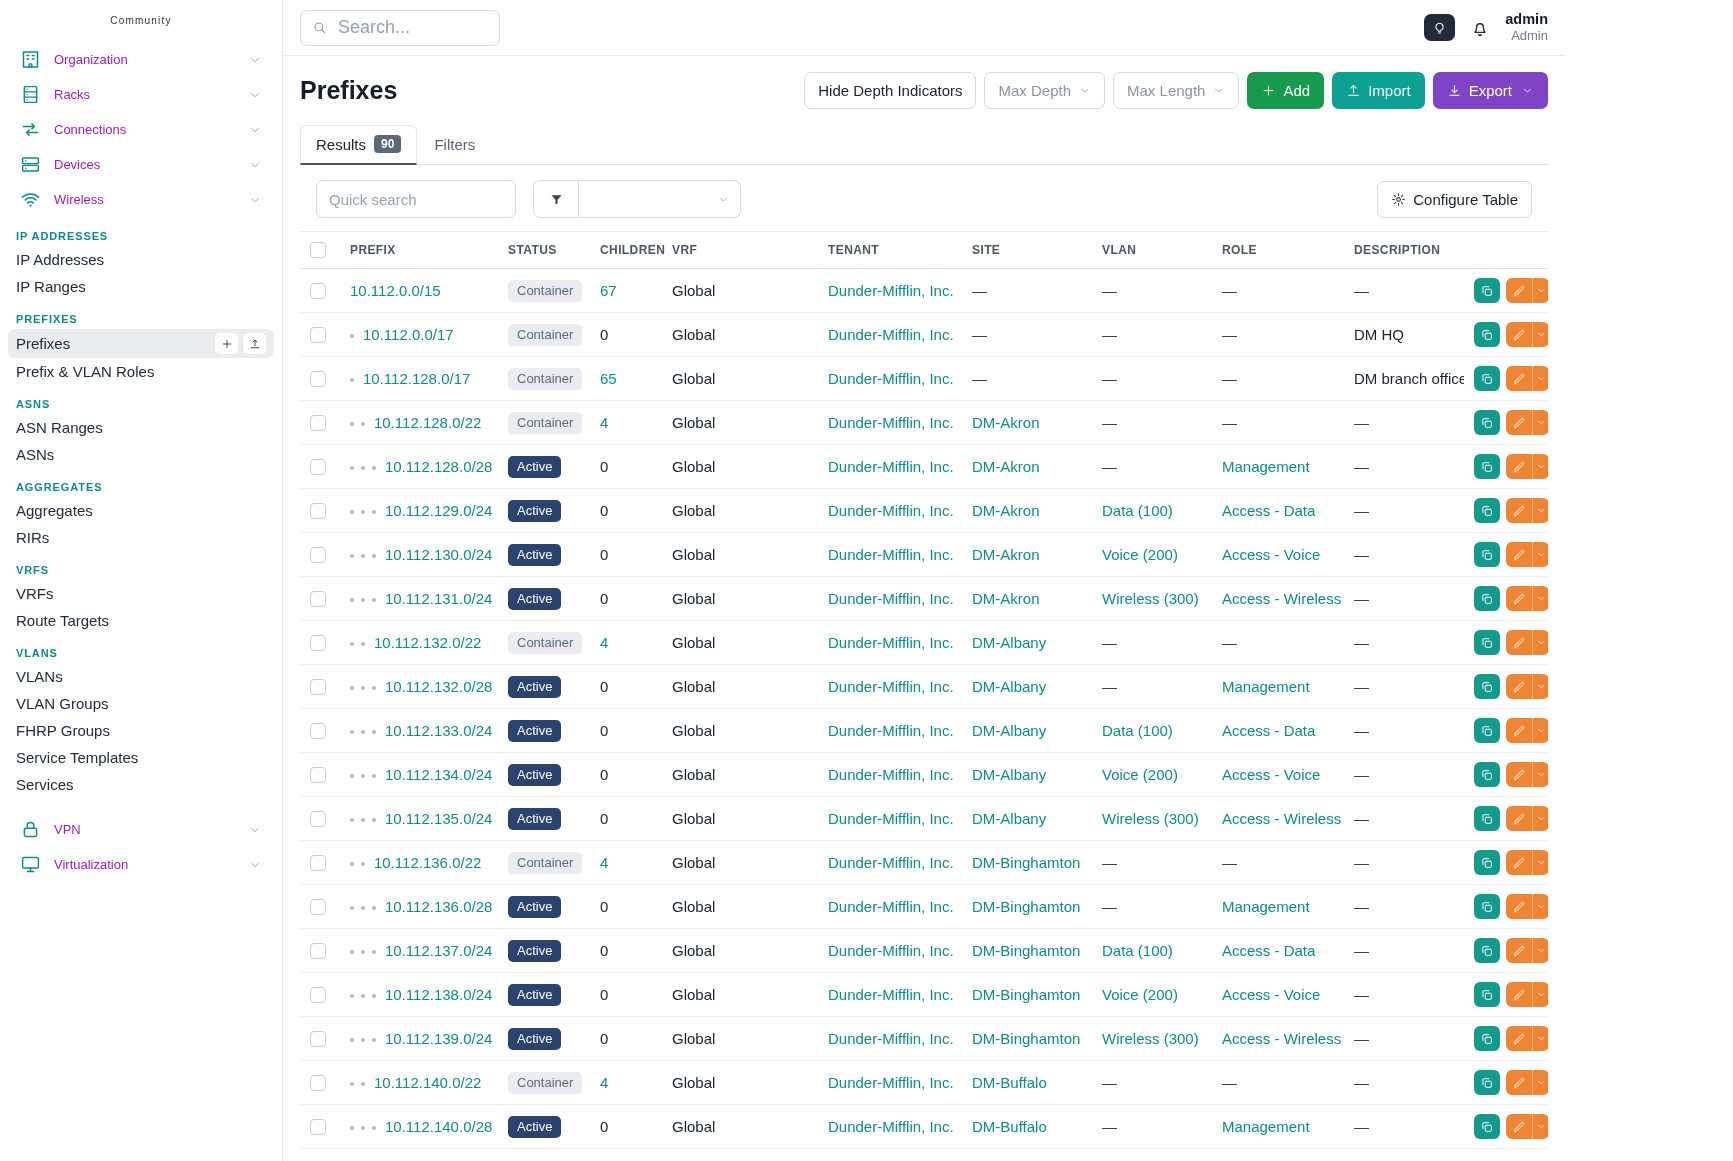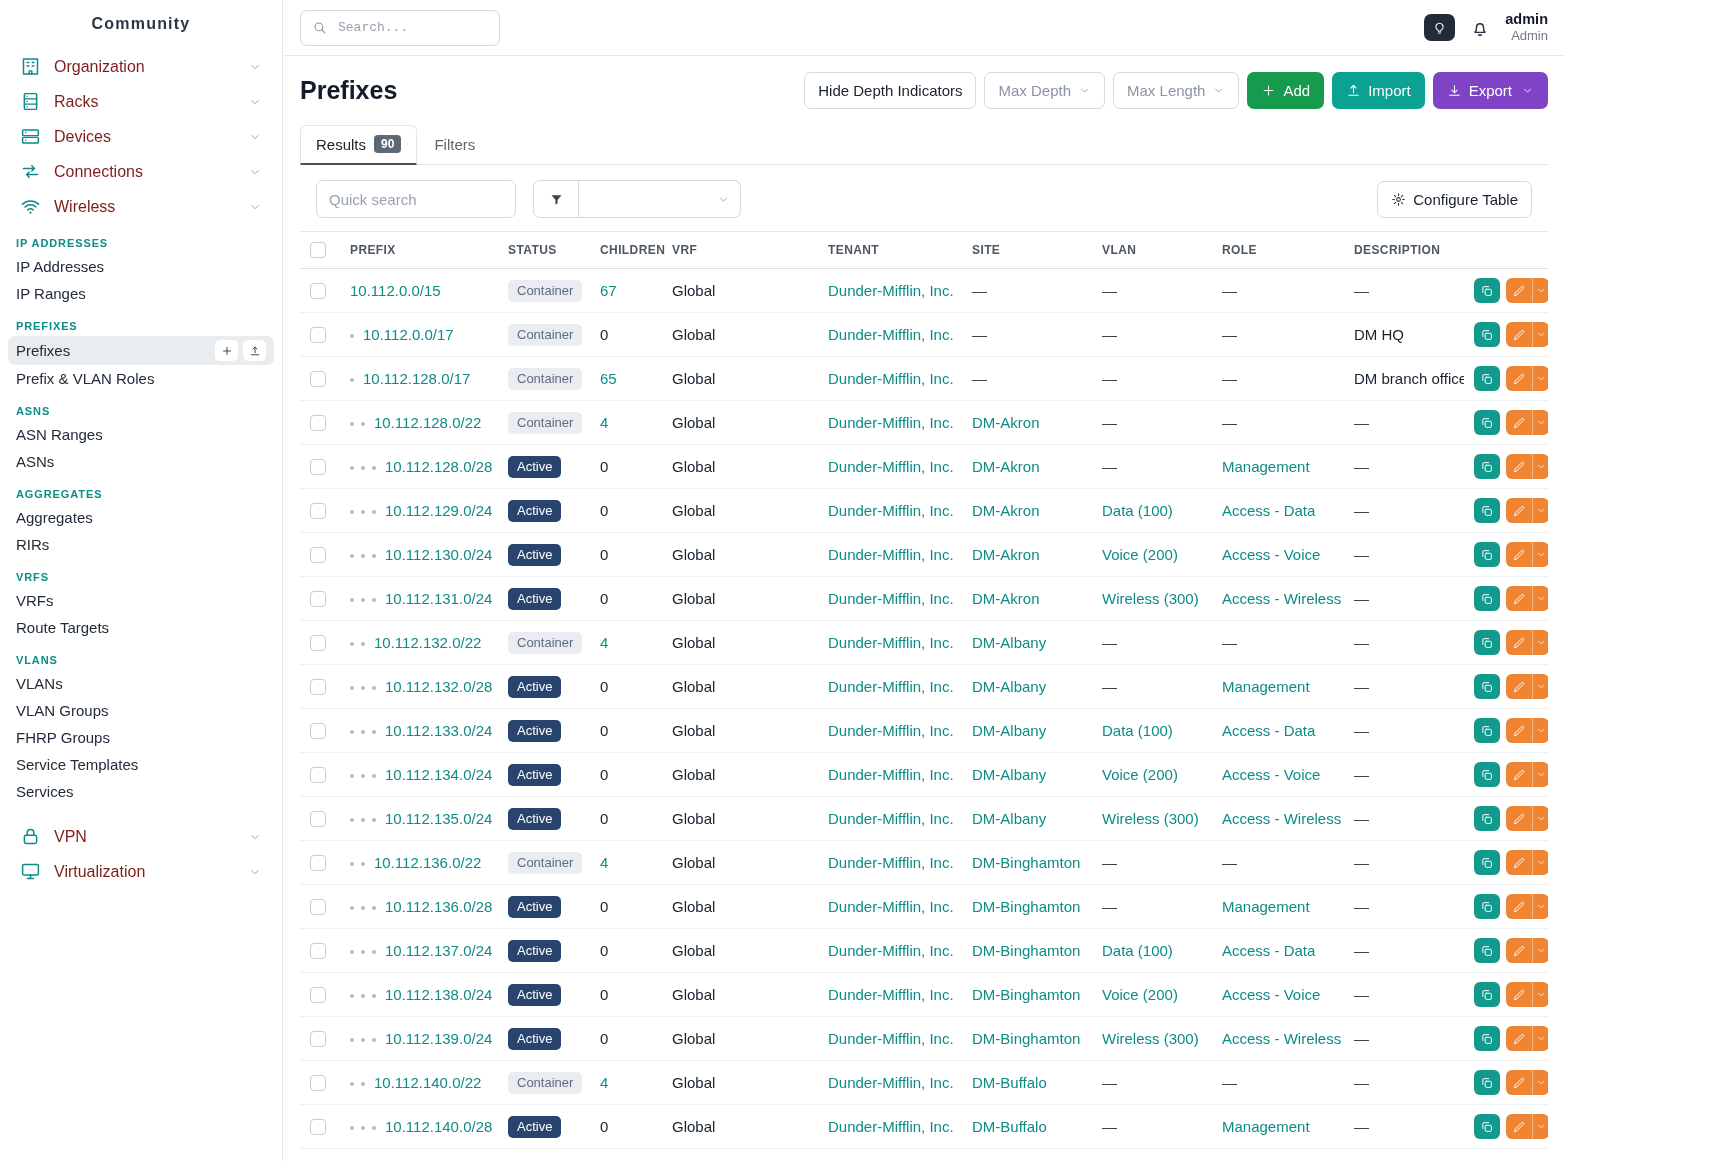--- a/index.html
+++ b/index.html
@@ -11,39 +11,39 @@
   body{width:1733px;height:1161px;margin:0;font-family:"Liberation Sans",sans-serif;background:#fff;overflow:hidden;color:var(--text)}
   .app{display:flex;width:1565px;height:1161px;background:#fff}
   .icon svg{width:100%;height:100%;display:block}
 
   
   aside{width:283px;border-right:1px solid var(--line);flex-shrink:0;height:100%;overflow:hidden;background:#fff}
   .logo{padding:14px 0 8px;text-align:center}
   .logo-row{display:flex;align-items:center;justify-content:center;gap:7px}
   .logo-glyph{width:27px;height:27px;color:var(--teal)}
   .logo-text{font-size:27px;font-weight:700;color:var(--teal);letter-spacing:.3px}
-  .logo-sub{font-size:16px;font-weight:700;color:#2c3644;letter-spacing:1.2px;margin-top:1px}
+  .logo-sub{font-size:10px;font-weight:400;color:#2c3644;letter-spacing:1.2px;margin-top:1px}
   nav{padding:8px 0}
-  .side-item{display:flex;align-items:center;gap:13px;padding:7px 20px;font-size:16px;color:#7f1d1d;cursor:pointer}
+  .side-item{display:flex;align-items:center;gap:13px;padding:7px 20px;font-size:13px;color:#a21caf;cursor:pointer}
   .side-item .nav-ic{width:21px;height:21px;color:var(--teal);flex-shrink:0}
   .side-chev{margin-left:auto;width:14px;height:14px;color:#9aa4af}
   .side-sec{padding:13px 16px 4px;font-size:11px;font-weight:700;letter-spacing:.9px;color:var(--teal)}
   .side-sub{display:flex;align-items:center;padding:5px 16px;font-size:15px;color:#222c3a;cursor:pointer}
   .side-sub.active{background:#e9edf0;border-radius:7px;margin:0 8px;padding:4px 8px}
   .side-sub .sp{flex:1}
   .mini-btn{width:23px;height:21px;background:#fff;border:none;border-radius:5px;display:flex;align-items:center;justify-content:center;cursor:pointer;color:#222c3a;margin-left:5px;padding:0}
   .mini-btn svg{width:12px;height:12px}
   .side-gap{height:14px}
 
   
   .main{flex:1;display:flex;flex-direction:column;min-width:0;height:100%}
   .topbar{height:56px;border-bottom:1px solid #e6eaee;display:flex;align-items:center;padding:0 17px;flex-shrink:0}
   .searchbox{width:200px;height:36px;border:1px solid var(--border);border-radius:7px;display:flex;align-items:center;gap:9px;padding:0 11px;background:#fff}
   .sicon{width:15px;height:15px;color:#8b95a3}
-  .search-input{border:none;outline:none;flex:1;font-size:13px;font-family:Liberation Mono, monospace;color:var(--text);min-width:0;background:transparent}
+  .search-input{border:none;outline:none;flex:1;font-size:18px;font-family:Liberation Sans, sans-serif;color:var(--text);min-width:0;background:transparent}
   .search-input::placeholder,.quick-search::placeholder{color:#98a1ae}
   .top-right{margin-left:auto;display:flex;align-items:center;gap:15px}
   .theme-btn{width:31px;height:27px;background:#212b3a;border:none;border-radius:7px;display:flex;align-items:center;justify-content:center;cursor:pointer;padding:0}
   .bulb{width:15px;height:15px;color:#fff}
   .bell-btn{background:none;border:none;cursor:pointer;display:flex;padding:0}
   .bell{width:20px;height:20px;color:#252f3e}
   .user{text-align:right;line-height:1.25;cursor:pointer}
   .user-name{font-weight:700;font-size:14.5px;color:#141c28}
   .user-role{font-size:13px;color:#707a88}
 
@@ -130,39 +130,39 @@
           <span>Racks</span>
           <span class="icon side-chev">
             <svg viewBox="0 0 24 24" fill="none" stroke="currentColor" stroke-width="1.7" stroke-linecap="round" stroke-linejoin="round">
               <path d="M6.5 9.5l5.5 5.5 5.5-5.5"></path>
             </svg>
           </span>
         </div>
         <div class="side-item">
           <span class="icon nav-ic">
             <svg viewBox="0 0 24 24" fill="none" stroke="currentColor" stroke-width="1.7" stroke-linecap="round" stroke-linejoin="round">
+              <path d="M4 8.5h12.5M13.5 5.5l3 3-3 3M20 15.5H7.5M10.5 12.5l-3 3 3 3"></path>
+            </svg>
+          </span>
+          <span>Connections</span>
+          <span class="icon side-chev">
+            <svg viewBox="0 0 24 24" fill="none" stroke="currentColor" stroke-width="1.7" stroke-linecap="round" stroke-linejoin="round">
+              <path d="M6.5 9.5l5.5 5.5 5.5-5.5"></path>
+            </svg>
+          </span>
+        </div>
+        <div class="side-item">
+          <span class="icon nav-ic">
+            <svg viewBox="0 0 24 24" fill="none" stroke="currentColor" stroke-width="1.7" stroke-linecap="round" stroke-linejoin="round">
               <rect x="3" y="4.5" width="18" height="6.5" rx="1"></rect>
               <rect x="3" y="13" width="18" height="6.5" rx="1"></rect>
               <path d="M6.5 7.7h.01M6.5 16.2h.01"></path>
             </svg>
           </span>
           <span>Devices</span>
-          <span class="icon side-chev">
-            <svg viewBox="0 0 24 24" fill="none" stroke="currentColor" stroke-width="1.7" stroke-linecap="round" stroke-linejoin="round">
-              <path d="M6.5 9.5l5.5 5.5 5.5-5.5"></path>
-            </svg>
-          </span>
-        </div>
-        <div class="side-item">
-          <span class="icon nav-ic">
-            <svg viewBox="0 0 24 24" fill="none" stroke="currentColor" stroke-width="1.7" stroke-linecap="round" stroke-linejoin="round">
-              <path d="M4 8.5h12.5M13.5 5.5l3 3-3 3M20 15.5H7.5M10.5 12.5l-3 3 3 3"></path>
-            </svg>
-          </span>
-          <span>Connections</span>
           <span class="icon side-chev">
             <svg viewBox="0 0 24 24" fill="none" stroke="currentColor" stroke-width="1.7" stroke-linecap="round" stroke-linejoin="round">
               <path d="M6.5 9.5l5.5 5.5 5.5-5.5"></path>
             </svg>
           </span>
         </div>
         <div class="side-item">
           <span class="icon nav-ic">
             <svg viewBox="0 0 24 24" fill="none" stroke="currentColor" stroke-width="1.7" stroke-linecap="round" stroke-linejoin="round">
               <path d="M2.8 9.3a13.5 13.5 0 0 1 18.4 0M5.8 12.6a9 9 0 0 1 12.4 0M8.9 15.9a4.6 4.6 0 0 1 6.2 0"></path>

